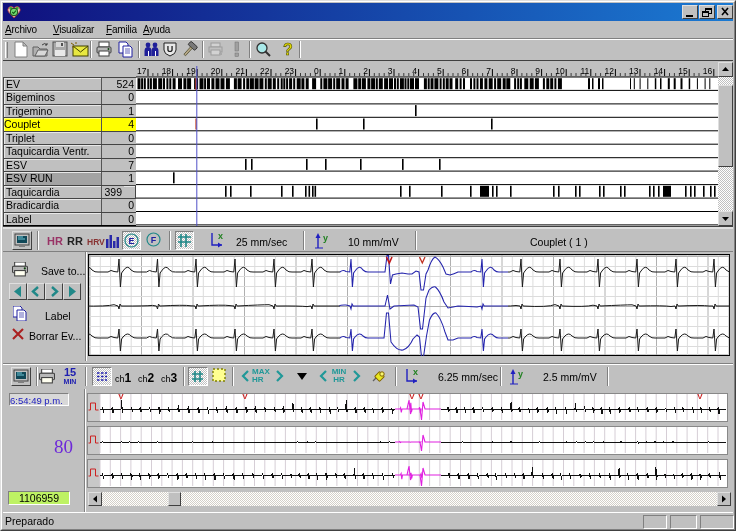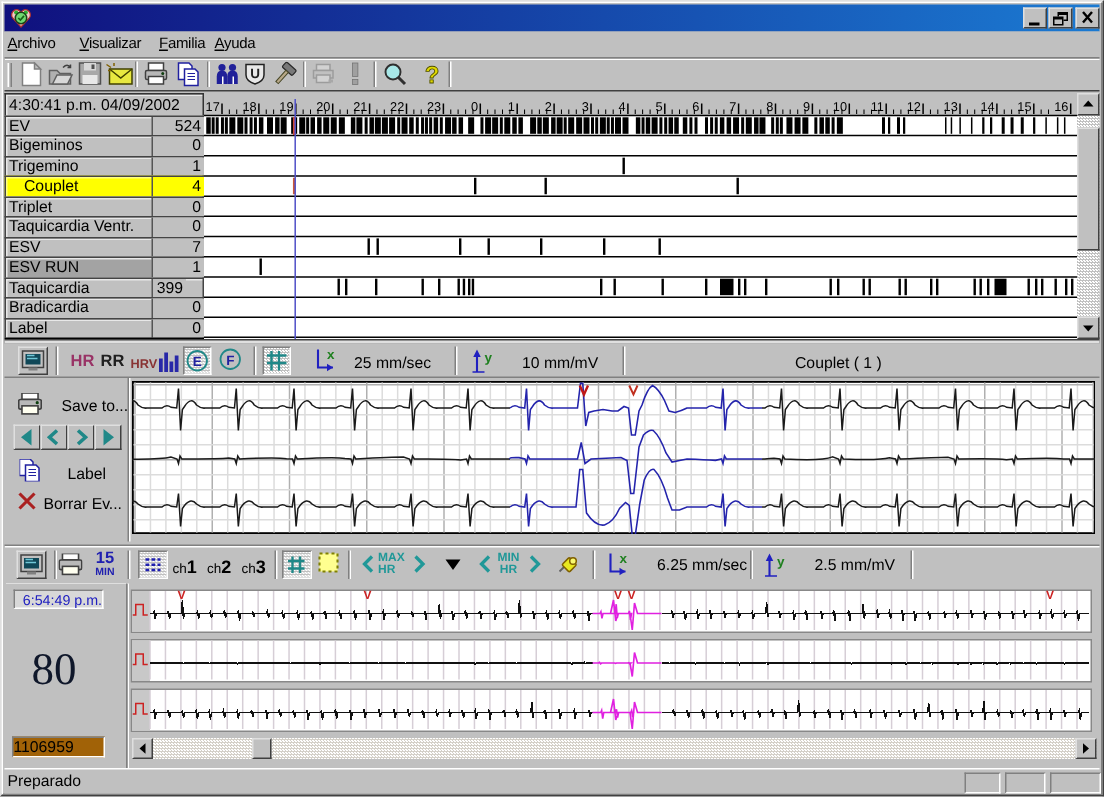--- a/index.html
+++ b/index.html
@@ -139,37 +139,34 @@
         </g>
 
 <rect x="288" y="-1" width="1" height="18" fill="#808080"></rect>
         <rect x="289" y="-1" width="1" height="18" fill="#fff"></rect>
 </svg>
 </div>
 
 </div>
 
 <div class="abs" style="left:3px;top:60px;width:730px;height:166px;background:#c0c0c0;border-top:1px solid #404040">
-  <div class="abs" style="left:0;top:1px;width:133px;height:15px;background:#c0c0c0;border:1px solid #333;border-bottom:none;box-shadow:inset 1px 1px 0 #e8e8e8">
-      <div style="padding:1px 0 0 2px;font-size:10.5px">4:30:41 p.m. 04/09/2002</div>
-    </div>
     <div class="abs" style="left:0;top:16.0px;width:133px;height:13.45px;background:#c0c0c0;border:1px solid #444;border-bottom:none;box-shadow:inset 1px 1px 0 #e8e8e8">
       <div style="padding:0 0 0 2px;font-size:10.5px;line-height:12.4px;white-space:nowrap">EV</div>
       <div class="abs" style="left:97px;top:0;width:35px;height:100%;border-left:1px solid #555;background:#c0c0c0;text-align:right;font-size:10.5px;line-height:12.4px;padding-right:2px;box-sizing:border-box">524</div>
     </div>
     <div class="abs" style="left:0;top:29.4px;width:133px;height:13.45px;background:#c0c0c0;border:1px solid #444;border-bottom:none;box-shadow:inset 1px 1px 0 #e8e8e8">
       <div style="padding:0 0 0 2px;font-size:10.5px;line-height:12.4px;white-space:nowrap">Bigeminos</div>
       <div class="abs" style="left:97px;top:0;width:35px;height:100%;border-left:1px solid #555;background:#c0c0c0;text-align:right;font-size:10.5px;line-height:12.4px;padding-right:2px;box-sizing:border-box">0</div>
     </div>
     <div class="abs" style="left:0;top:42.9px;width:133px;height:13.45px;background:#c0c0c0;border:1px solid #444;border-bottom:none;box-shadow:inset 1px 1px 0 #e8e8e8">
       <div style="padding:0 0 0 2px;font-size:10.5px;line-height:12.4px;white-space:nowrap">Trigemino</div>
       <div class="abs" style="left:97px;top:0;width:35px;height:100%;border-left:1px solid #555;background:#c0c0c0;text-align:right;font-size:10.5px;line-height:12.4px;padding-right:2px;box-sizing:border-box">1</div>
     </div>
     <div class="abs" style="left:0;top:56.3px;width:133px;height:13.45px;background:#ffff00;border:1px solid #444;border-bottom:none;box-shadow:inset 1px 1px 0 #ffff80">
-      <div style="padding:0 0 0 12px;font-size:10.5px;line-height:12.4px;white-space:nowrap">Couplet</div>
+      <div style="padding:0 0 0 0;font-size:10.5px;line-height:12.4px;white-space:nowrap">Couplet</div>
       <div class="abs" style="left:97px;top:0;width:35px;height:100%;border-left:1px solid #555;background:#ffff00;text-align:right;font-size:10.5px;line-height:12.4px;padding-right:2px;box-sizing:border-box">4</div>
     </div>
     <div class="abs" style="left:0;top:69.8px;width:133px;height:13.45px;background:#c0c0c0;border:1px solid #444;border-bottom:none;box-shadow:inset 1px 1px 0 #e8e8e8">
       <div style="padding:0 0 0 2px;font-size:10.5px;line-height:12.4px;white-space:nowrap">Triplet</div>
       <div class="abs" style="left:97px;top:0;width:35px;height:100%;border-left:1px solid #555;background:#c0c0c0;text-align:right;font-size:10.5px;line-height:12.4px;padding-right:2px;box-sizing:border-box">0</div>
     </div>
     <div class="abs" style="left:0;top:83.2px;width:133px;height:13.45px;background:#c0c0c0;border:1px solid #444;border-bottom:none;box-shadow:inset 1px 1px 0 #e8e8e8">
       <div style="padding:0 0 0 2px;font-size:10.5px;line-height:12.4px;white-space:nowrap">Taquicardia Ventr.</div>
       <div class="abs" style="left:97px;top:0;width:35px;height:100%;border-left:1px solid #555;background:#c0c0c0;text-align:right;font-size:10.5px;line-height:12.4px;padding-right:2px;box-sizing:border-box">0</div>
     </div>
@@ -787,23 +784,23 @@
       <path d="M1,16 h8" stroke="#2020c0"></path>
       <text x="9" y="9" font-size="9" font-weight="bold" fill="#208020">y</text>
     </svg>
 <span class="abs" style="left:540px;top:7px;font-size:10.5px;white-space:nowrap">2.5 mm/mV</span>
 <div class="vsep" style="left:604px;top:3px;height:19px"></div>
 
 </div>
 
 <div class="abs" style="left:3px;top:389px;width:730px;height:123px;background:#c0c0c0">
   <div class="abs" style="left:0;top:0;width:82px;height:123px;border-right:1px solid #808080;box-shadow:1px 0 0 #fff">
-  <div class="abs sunken" style="left:6px;top:4px;width:60px;height:13px;background:#d8d8d8;text-align:right"><span style="font-size:9.5px;color:#2020c0;line-height:11px">6:54:49 p.m.</span></div>
-  <div class="abs" style="left:-4px;top:48px;width:74px;text-align:center;color:#0f172a;font-family:'Liberation Serif',serif;font-size:30px;line-height:20px">80</div>
-  <div class="abs sunken" style="left:5px;top:102px;width:62px;height:14px;background:#a16207;text-align:left"><span style="font-size:10.5px;line-height:13px">1106959</span></div>
+  <div class="abs sunken" style="left:6px;top:4px;width:60px;height:13px;background:#d8d8d8;text-align:left"><span style="font-size:9.5px;color:#2020c0;line-height:11px">6:54:49 p.m.</span></div>
+  <div class="abs" style="left:-4px;top:48px;width:74px;text-align:right;color:#6d28d9;font-family:'Liberation Serif',serif;font-size:19px;line-height:20px">80</div>
+  <div class="abs sunken" style="left:5px;top:102px;width:62px;height:14px;background:#bef264;text-align:center"><span style="font-size:10.5px;line-height:13px">1106959</span></div>
 </div>
 
   <div class="abs" style="left:84px;top:3px"><svg width="642" height="117" viewBox="0 0 642 117" font-family="Liberation Sans, sans-serif">
         <rect x="0.5" y="1.5" width="640" height="28" fill="#fff" stroke="#888" stroke-width="1"></rect>
         <rect x="1" y="2" width="12" height="27" fill="#c8c8c8"></rect>
         <line x1="13.0" y1="2" x2="13.0" y2="28" stroke="#d6ced6" stroke-width="1"></line>
         <line x1="23.3" y1="2" x2="23.3" y2="28" stroke="#d6ced6" stroke-width="1"></line>
         <line x1="33.6" y1="2" x2="33.6" y2="28" stroke="#d6ced6" stroke-width="1"></line>
         <line x1="43.9" y1="2" x2="43.9" y2="28" stroke="#d6ced6" stroke-width="1"></line>
         <line x1="54.2" y1="2" x2="54.2" y2="28" stroke="#d6ced6" stroke-width="1"></line>

